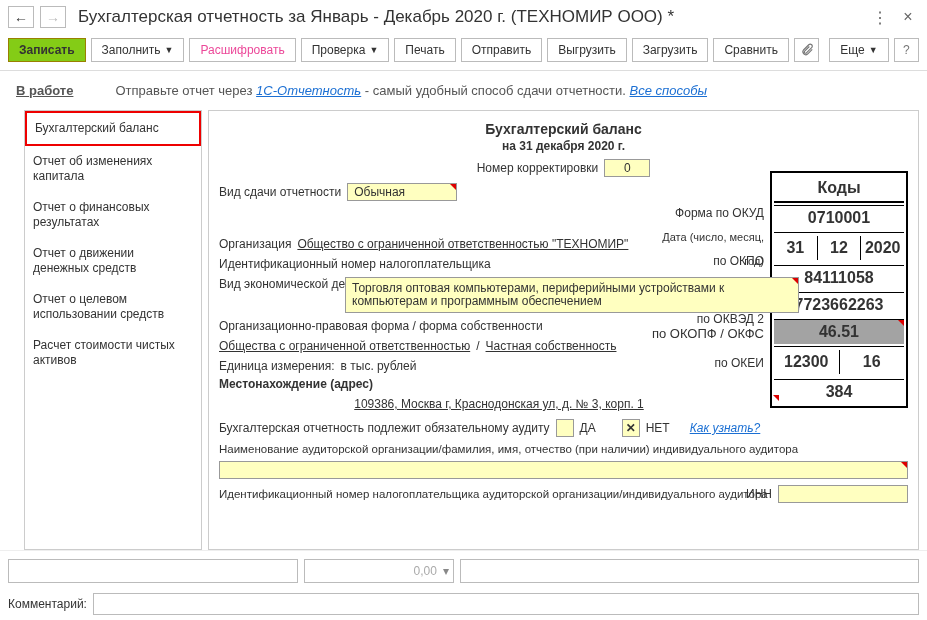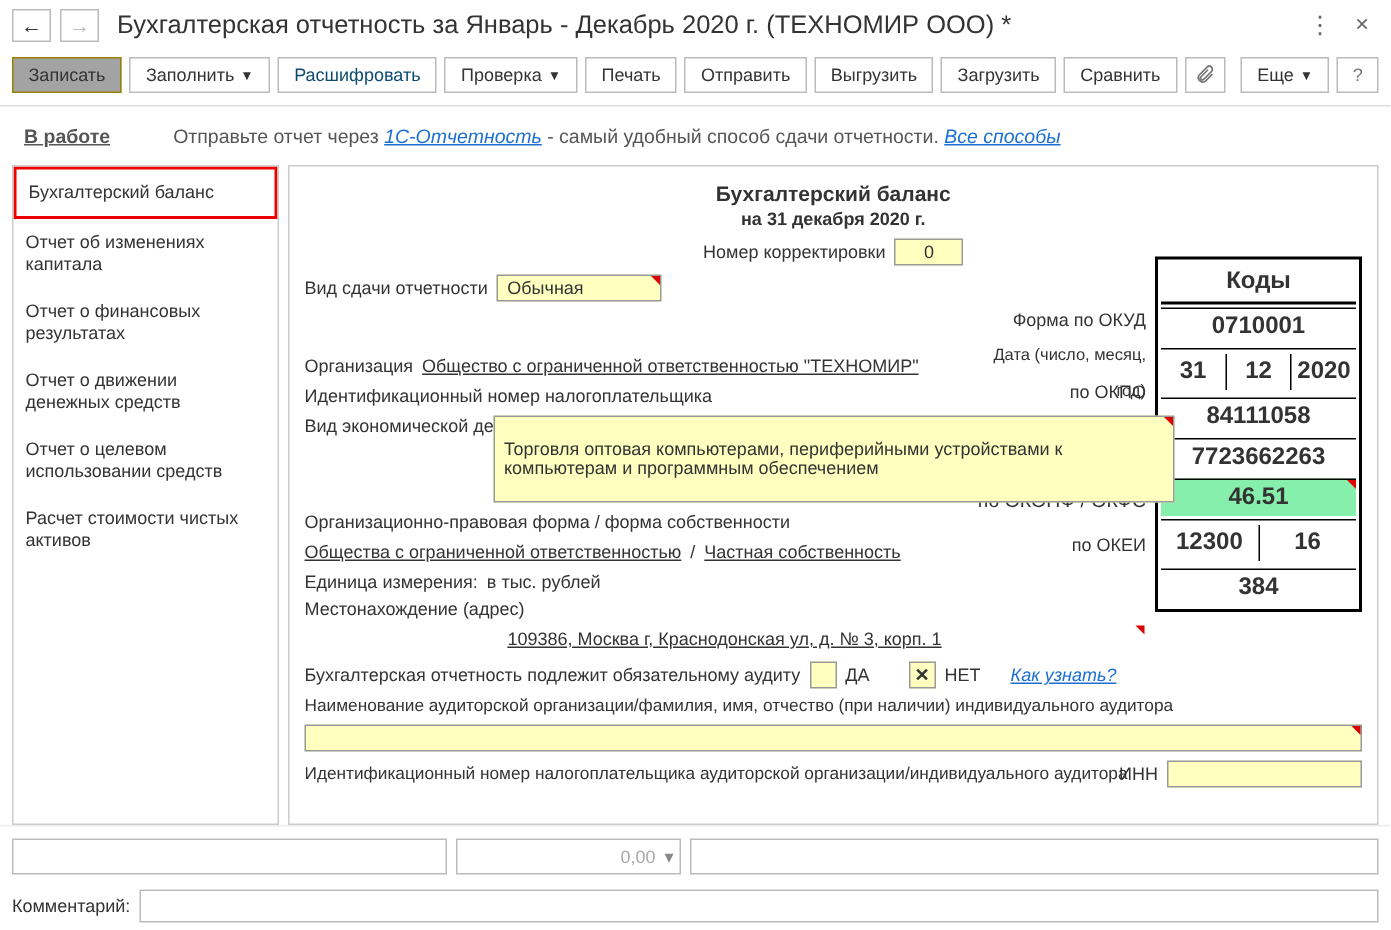--- a/index.html
+++ b/index.html
@@ -52,22 +52,22 @@
   .btn {
     height: 24px;
     padding: 0 10px;
     border: 1px solid #bbb;
     background: #fff;
     display: inline-flex;
     align-items: center;
     cursor: pointer;
     white-space: nowrap;
   }
-  .btn.primary { background: #a3a3a3; border-color: #998000; font-weight: 400; text-align: right; }
-  .btn.disabled { color: #0c4a6e; }
+  .btn.primary { background: #84cc16; border-color: #998000; font-weight: 700; text-align: right; }
+  .btn.disabled { color: #ec4899; }
   .btn .caret { margin-left: 4px; font-size: 9px; }
   .btn-icon {
     width: 30px; height: 24px;
     border: 1px solid #bbb;
     background: #fff;
     display: inline-flex;
     align-items: center; justify-content: center;
     cursor: pointer;
     color: #777;
   }
@@ -78,20 +78,21 @@
     gap: 6px;
     padding: 12px 16px;
     font-size: 13px;
     color: #555;
   }
   .infobar .il { text-decoration: underline; font-weight: 600; }
   .link { color: #1b6fd3; text-decoration: underline; cursor: pointer; font-style: italic; }
   .content {
     display: flex;
     height: 440px;
+    margin-left: 16px;
   }
   .sidebar {
     width: 178px;
     border: 1px solid #ccc;
     overflow: hidden;
     margin-left: 8px;
   }
   .side-item {
     padding: 8px 8px;
     cursor: pointer;
@@ -153,31 +154,31 @@
     font-weight: 700;
   }
   .codes td {
     border-top: 1px solid #000;
     padding: 3px 0;
     font-weight: 700;
   }
   .codes .split { display: flex; }
   .codes .split > div { flex: 1; border-right: 1px solid #000; padding: 3px 0; }
   .codes .split > div:last-child { border-right: none; }
-  .codes .yel { background: #86efac; }
+  .codes .yel { background: #a3a3a3; }
   .right-labels {
     position: absolute;
     right: 154px;
     top: 90px;
     width: 120px;
     text-align: right;
     font-size: 12px;
   }
   .right-labels div { height: 24px; line-height: 24px; }
-  .addrblock { margin-top: 4px; }
+  .addrblock { margin-top: 4px; font-weight: bold; }
   .audit-row { display: flex; align-items: center; gap: 6px; margin-top: 8px; }
   .ck {
     width: 18px; height: 18px;
     background: #ffffc0;
     border: 1px solid #999;
     display: inline-flex;
     align-items: center; justify-content: center;
     font-weight: 700;
   }
   .wide-yel {
@@ -343,21 +344,21 @@
     <div style="height:30px"></div>
     <div class="row" style="width:440px">
       <span class="lbl">Организация</span>
       <span class="uline">Общество с ограниченной ответственностью "ТЕХНОМИР"</span>
     </div>
     <div class="row">
         <span class="lbl">Идентификационный номер налогоплательщика</span>
       </div>
     <div class="row" style="width:580px;align-items:flex-start">
       <span class="lbl" style="width:120px">Вид экономической деятельности</span>
-      <span class="yf w red-tri" style="height:auto;padding:15px 6px;line-height:13px">Торговля оптовая компьютерами, периферийными устройствами к компьютерам и программным обеспечением</span>
+      <span class="yf w red-tri" style="height:auto;padding:4px 6px;line-height:13px">Торговля оптовая компьютерами, периферийными устройствами к компьютерам и программным обеспечением</span>
     </div>
     <div class="row">
         <span class="lbl">Организационно-правовая форма / форма собственности</span>
       </div>
     <div class="row" style="width:560px">
       <span class="uline">Общества с ограниченной ответственностью</span>
       <span>/</span>
       <span class="uline">Частная собственность</span>
     </div>
     <div class="row">

